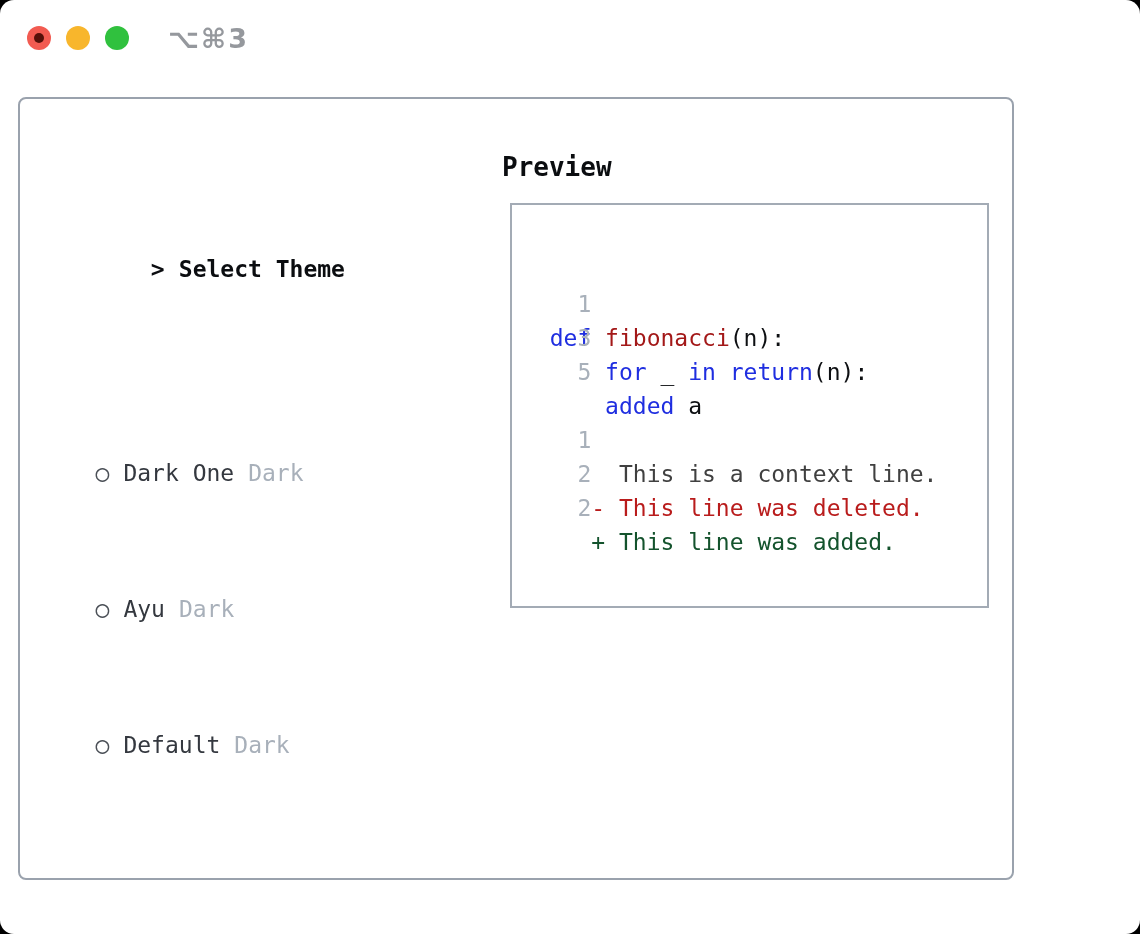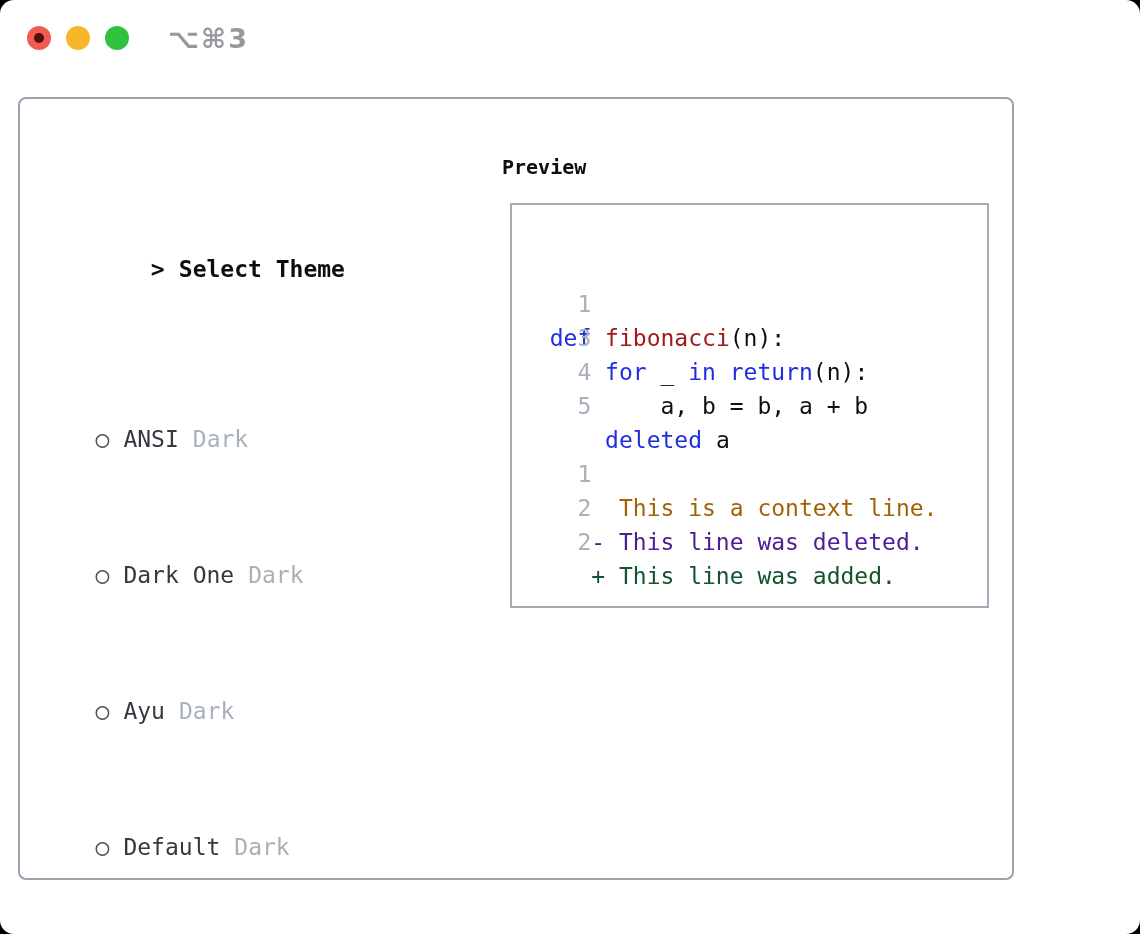--- a/index.html
+++ b/index.html
@@ -38,34 +38,34 @@
   .row { height: 34px; line-height: 34px; white-space: pre; }
   .marker { display: inline-block; width: 28px; color: #4a4f56; }
   .marker.focus { color: #0b0d10; font-weight: bold; }
   .header-label { color: #0b0d10; font-weight: bold; margin-top: 44px; }
   .name { color: #34383f; }
   .tag { color: #a8b0ba; margin-left: 14px; }
 
   
   .preview-title {
     position: absolute; left: 482px; top: 51px; height: 34px; line-height: 34px;
-    font-size: 20px; font-weight: bold; color: #0b0d10;
+    font-size: 26px; font-weight: bold; color: #0b0d10;
   }
   .preview-box {
     position: absolute; left: 490px; top: 104px; width: 479px; height: 405px;
     border: 2px solid #a3abb5; box-sizing: border-box; background: #fff;
   }
   .plines { position: absolute; left: 10px; top: 48px; right: 4px; }
   .pline { height: 34px; line-height: 34px; font-size: 23px; white-space: pre; }
   .lnum { display: inline-block; width: 38px; color: #a8b0ba; }
   .c-kw { color: #1f2ee0; }
   .c-fn { color: #a31818; }
   .c-plain { color: #0d0f12; }
-  .c-ctx { color: #a16207; }
-  .c-del { color: #4c1d95; }
+  .c-ctx { color: #404040; }
+  .c-del { color: #b91c1c; }
   .c-add { color: #14532d; }
 </style>
 </head>
 <body>
 
 <div class="screen">
 
   <div class="titlebar">
     <span class="tl red">
       <span class="tl-dot"></span>
@@ -75,23 +75,20 @@
     <span class="window-title">⌥⌘3</span>
   </div>
 
   <div class="panel">
 
     <div class="left-col">
       <div class="row">
         <span class="marker focus">&gt;</span><span class="header-label">Select Theme</span>
       </div>
       <div id="theme-list">
-  <div class="row option-row">
-    <span class="marker">○</span><span class="name">ANSI</span><span class="tag">Dark</span>
-  </div>
 
   <div class="row option-row">
     <span class="marker">○</span><span class="name">Dark One</span><span class="tag">Dark</span>
   </div>
 
   <div class="row option-row">
     <span class="marker">○</span><span class="name">Ayu</span><span class="tag">Dark</span>
   </div>
 
   <div class="row option-row">
@@ -128,27 +125,24 @@
       <div class="plines" id="preview-lines">
   <div class="pline">
     <span class="lnum">1</span>
   <span class="c-kw">def</span><span class="c-plain"> </span><span class="c-fn">fibonacci</span><span class="c-plain">(n):</span></div>
 
 
   <div class="pline">
     <span class="lnum">3</span>
   <span class="c-plain">    </span><span class="c-kw">for</span><span class="c-plain"> _ </span><span class="c-kw">in</span><span class="c-plain"> </span><span class="c-kw">return</span><span class="c-plain">(n):</span></div>
 
-  <div class="pline">
-    <span class="lnum">4</span>
-  <span class="c-plain">        a, b = b, a + b</span></div>
 
   <div class="pline">
     <span class="lnum">5</span>
-  <span class="c-plain">    </span><span class="c-kw">deleted</span><span class="c-plain"> a</span></div>
+  <span class="c-plain">    </span><span class="c-kw">added</span><span class="c-plain"> a</span></div>
 
   <div class="pline">
     <span class="lnum"></span>
   </div>
 
   <div class="pline">
     <span class="lnum">1</span>
   <span class="c-ctx">     This is a context line.</span></div>
 
   <div class="pline">

